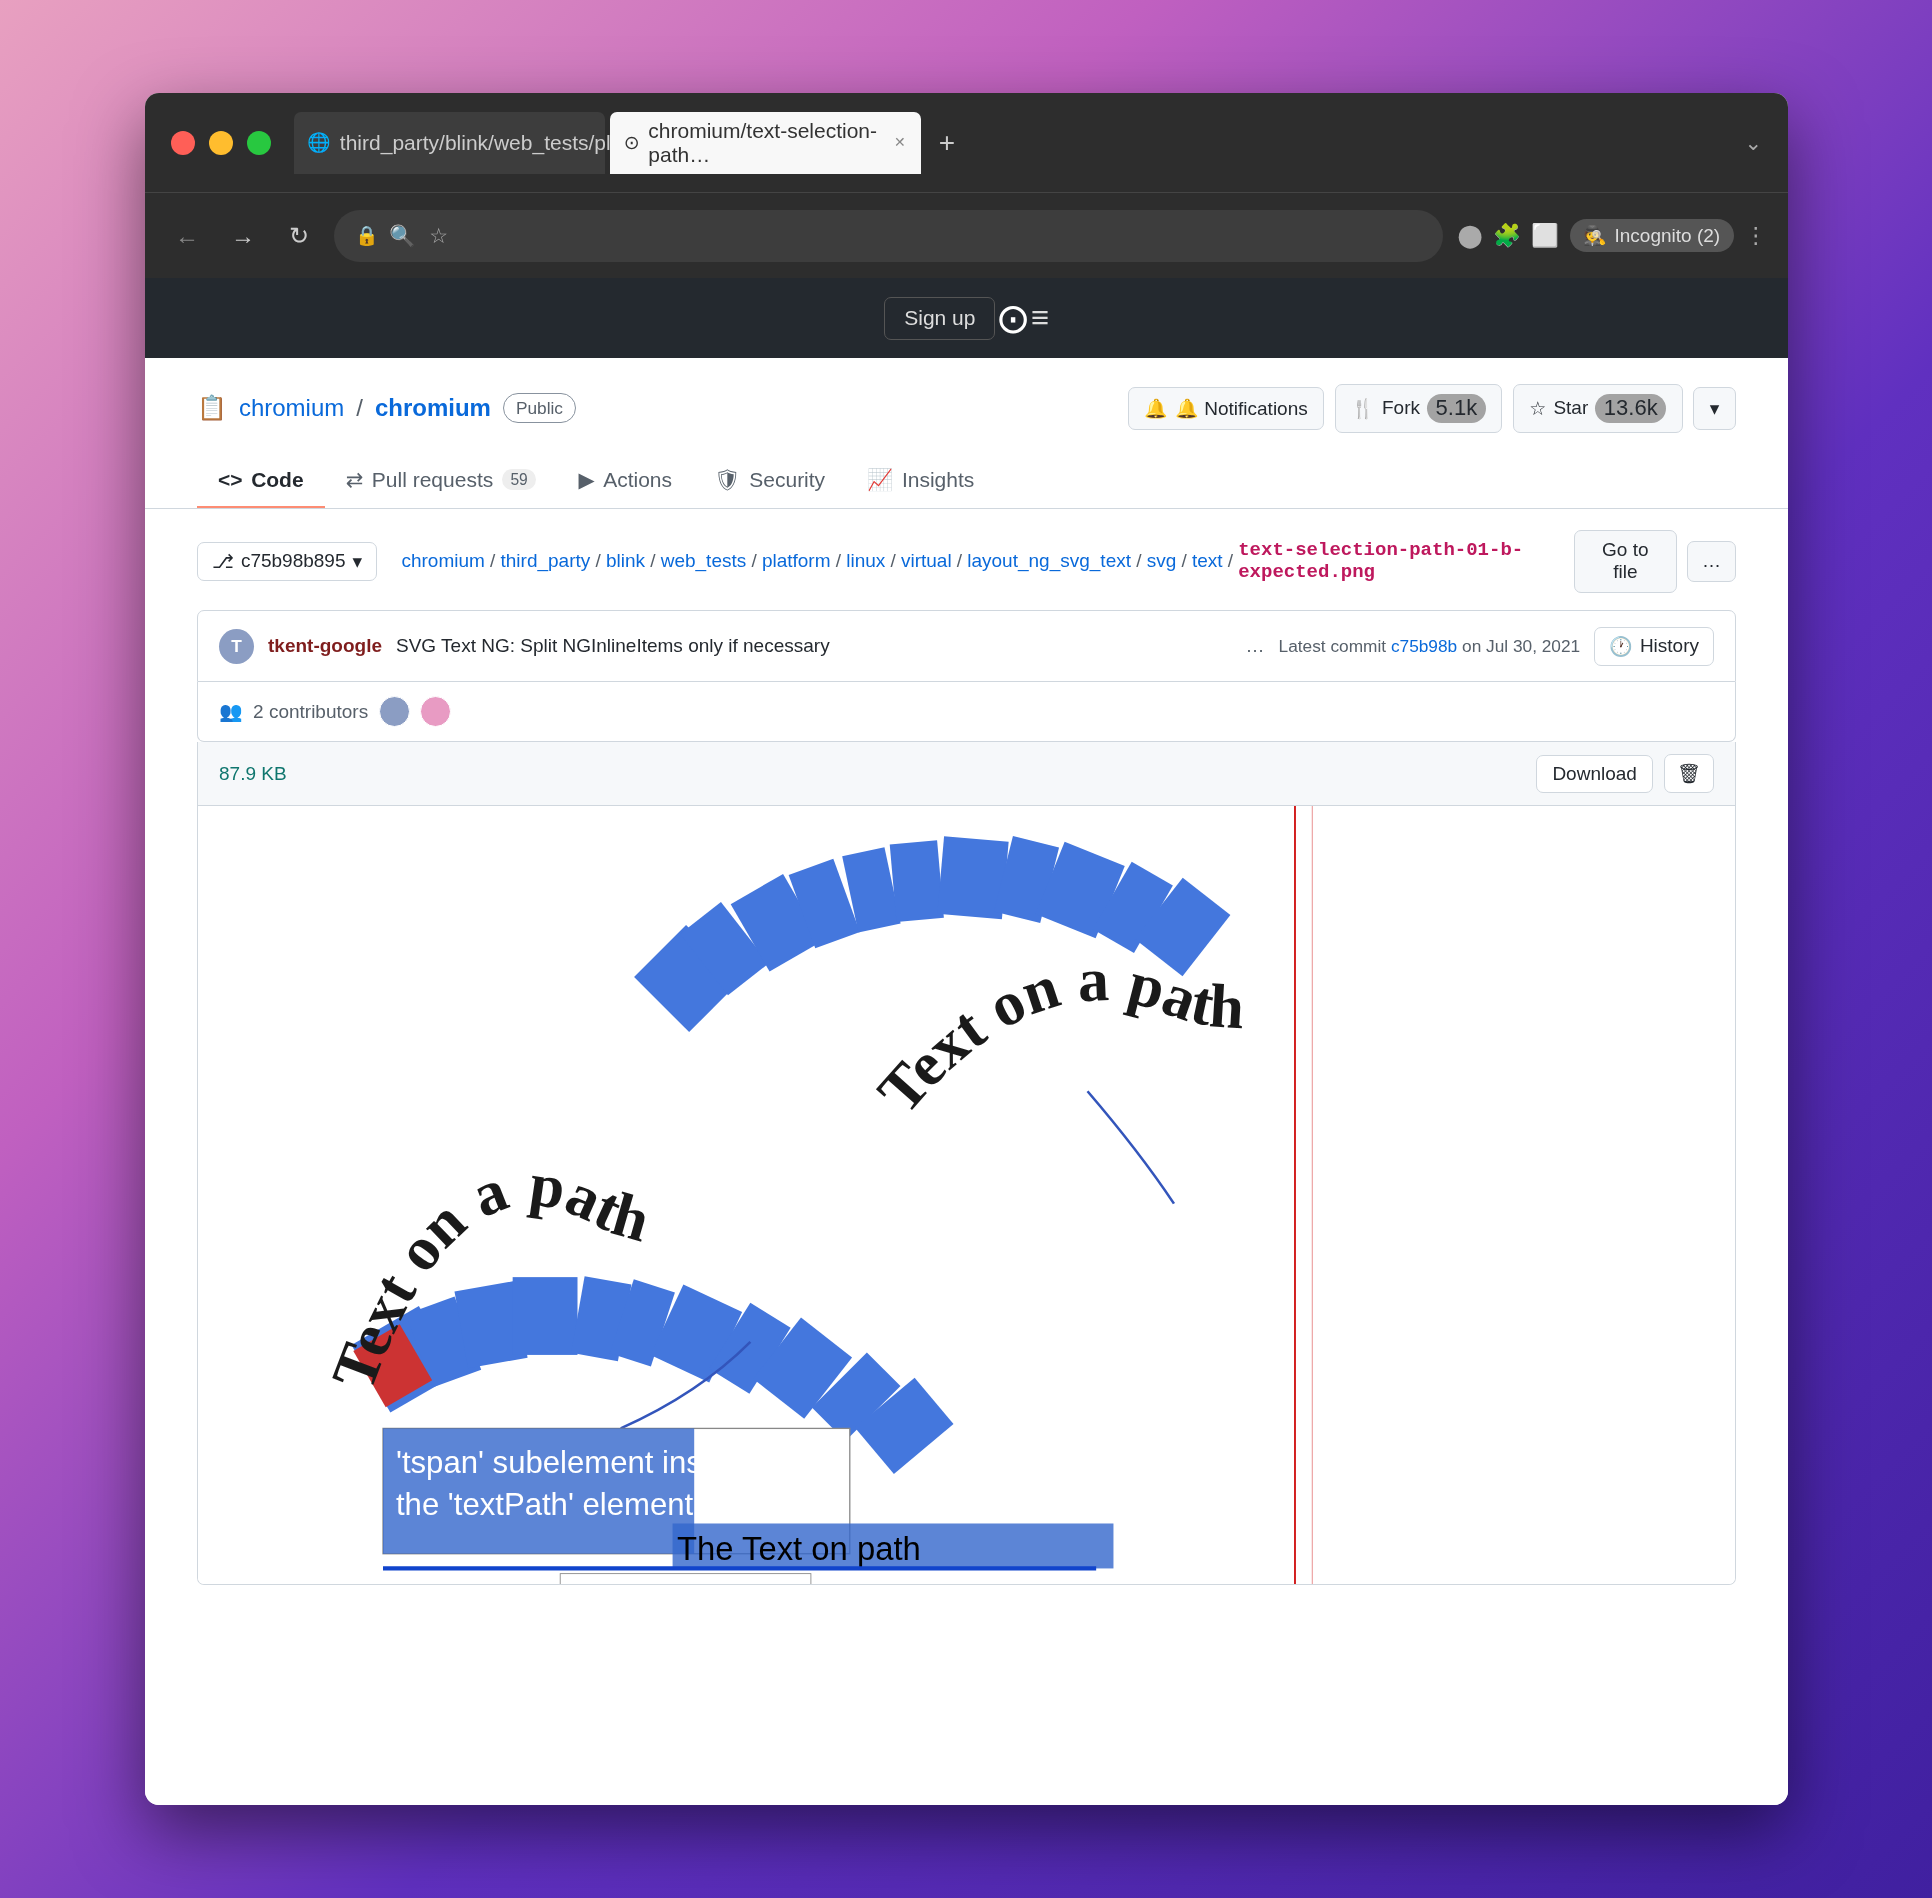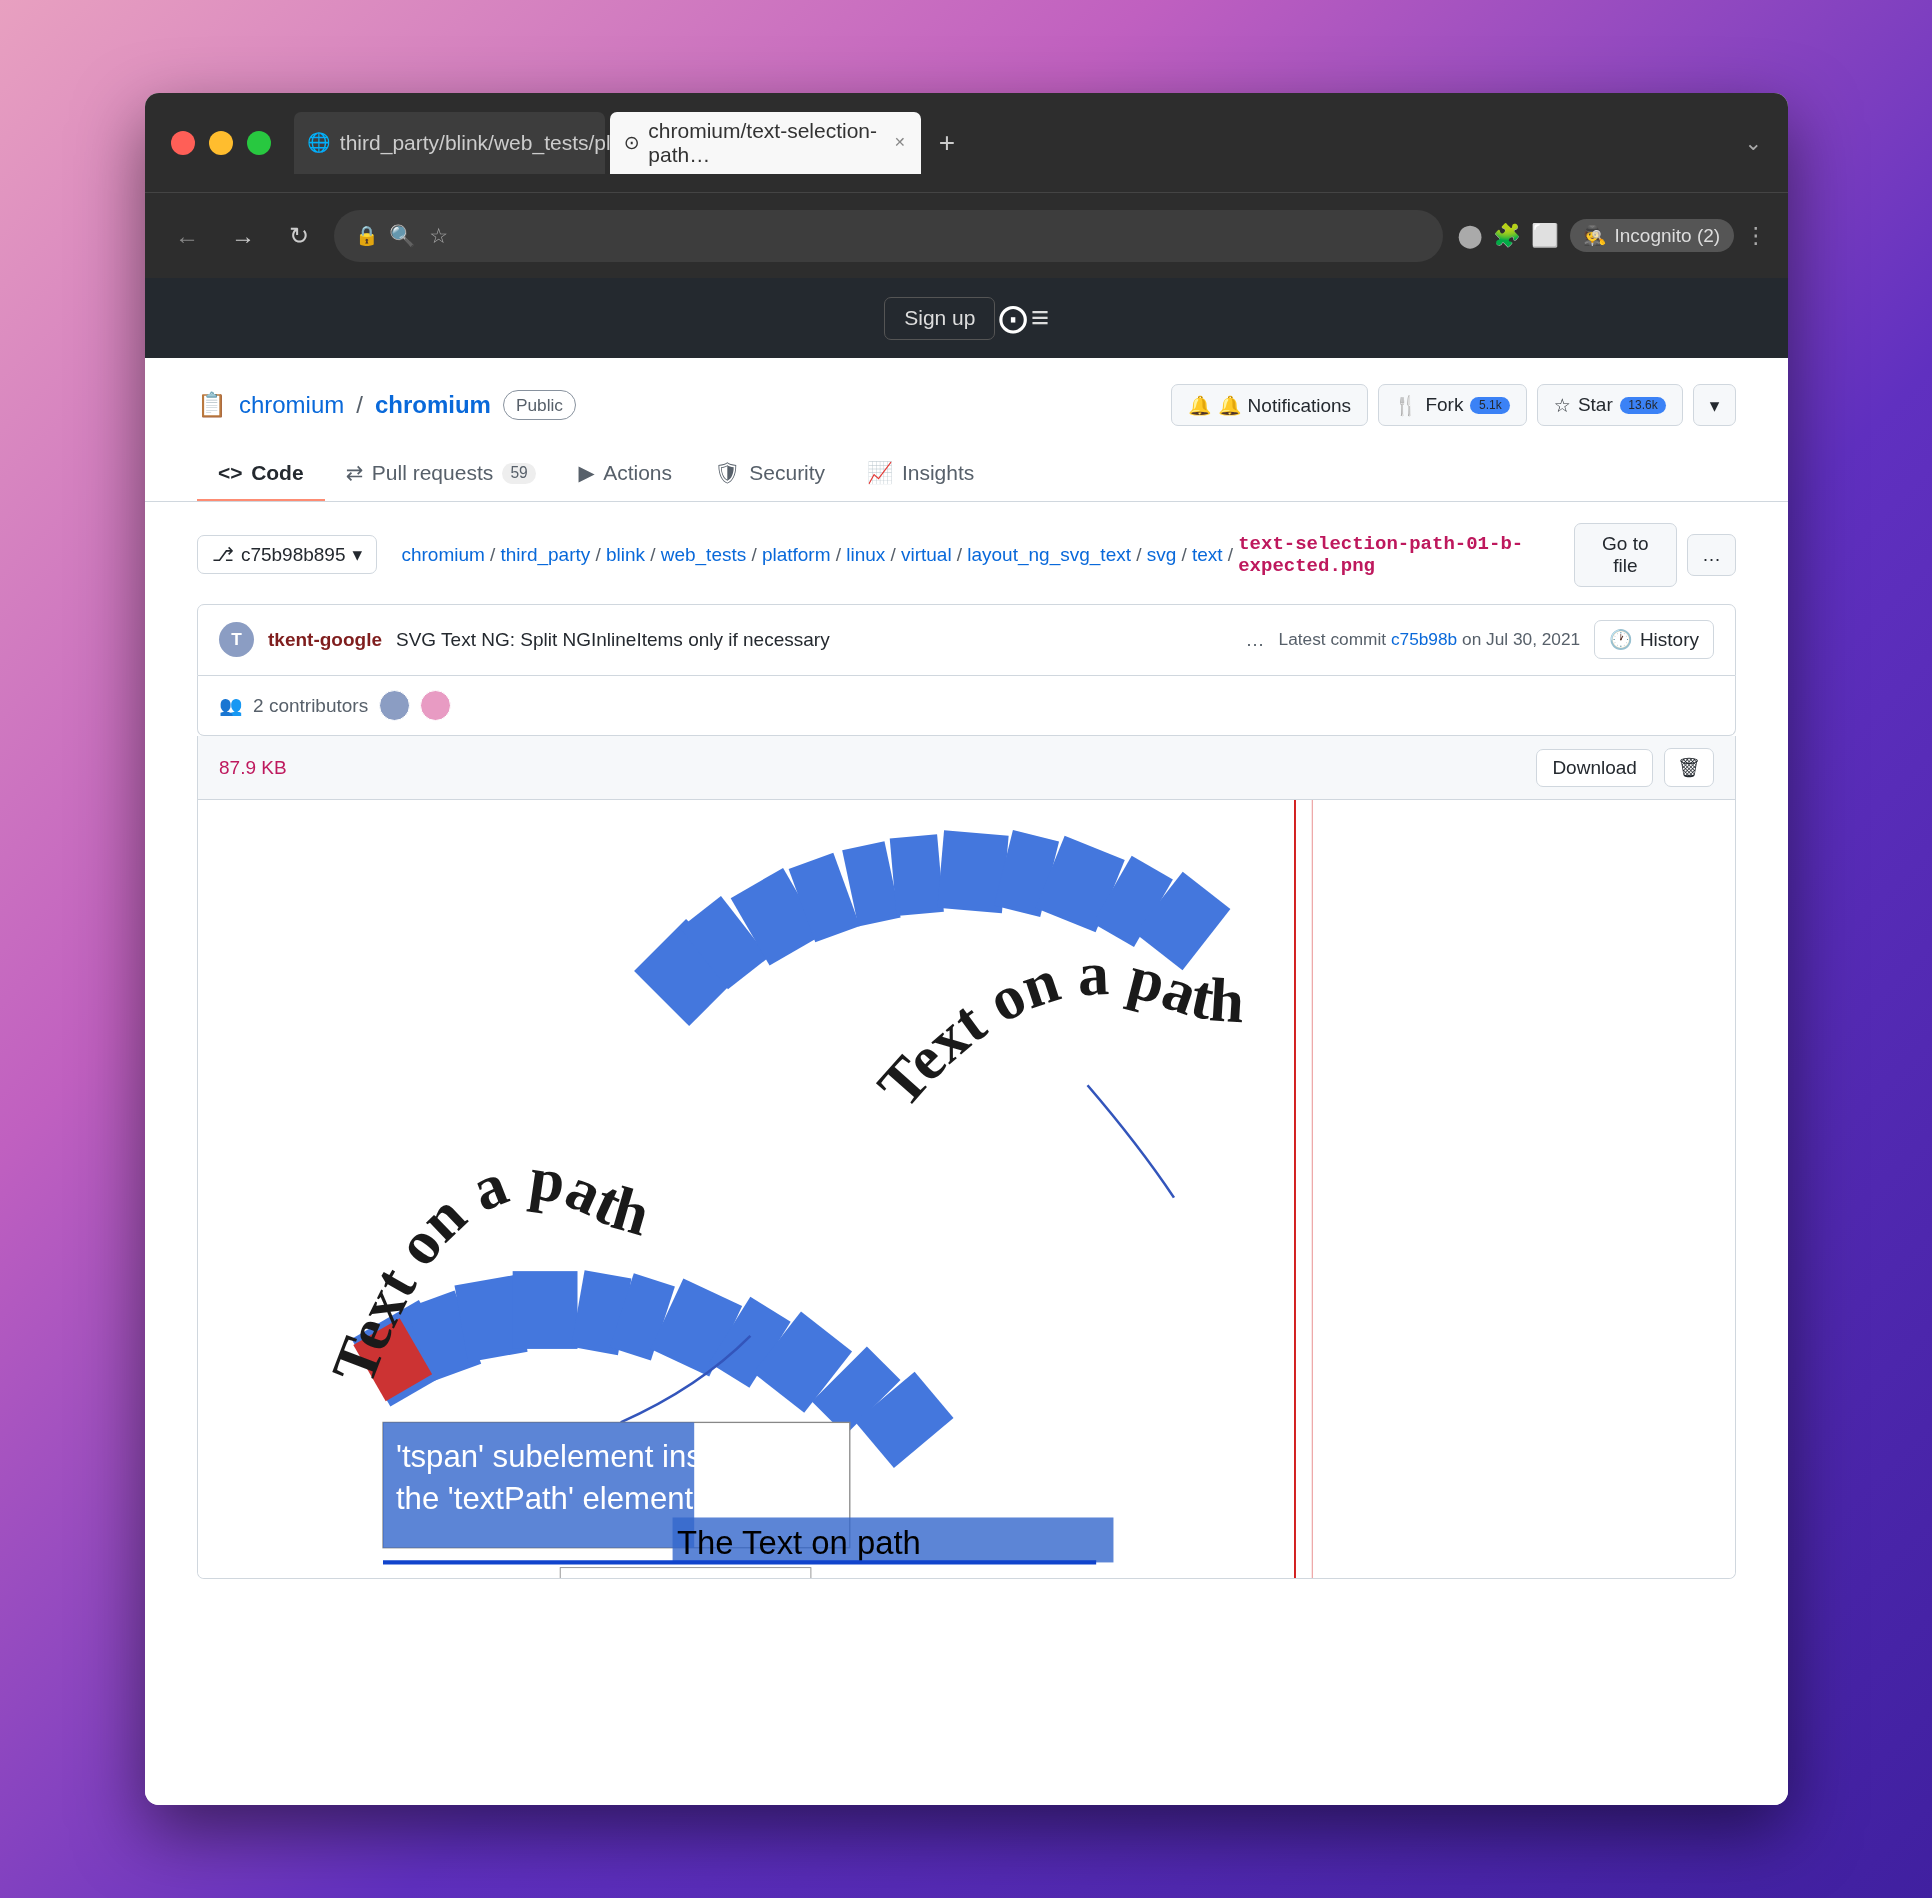--- a/index.html
+++ b/index.html
@@ -252,24 +252,24 @@
       gap: 7px;
       border: 0.9px solid #d0d7de;
       background: #f6f8fa;
       padding: 8.6px 15.6px;
       border-radius: 7px;
       font-size: 19px;
       color: #24292f;
       cursor: pointer;
     }
     .repo-action-btn .count {
-      background: #3b82f6;
+      background: #a3a3a3;
       border-radius: 17.3px;
       padding: 1.7px 8.6px;
-      font-size: 12px;
+      font-size: 22px;
       text-align: center;
     }
     .repo-tabs {
       display: flex;
       gap: 0;
     }
     .repo-tab {
       display: flex;
       align-items: center;
       gap: 8.6px;
@@ -423,21 +423,21 @@
     .file-toolbar {
       background: #f6f8fa;
       border-bottom: 0.9px solid #d0d7de;
       padding: 12px 21px;
       display: flex;
       align-items: center;
       justify-content: space-between;
       font-size: 19px;
       color: #57606a;
     }
-    .file-size { font-size: 19px; color: #be185d; }
+    .file-size { font-size: 19px; color: #0f766e; }
     .file-actions {
       display: flex;
       align-items: center;
       gap: 10.4px;
     }
     .download-btn {
       border: 0.9px solid #d0d7de;
       background: white;
       padding: 7px 15.6px;
       border-radius: 7px;

